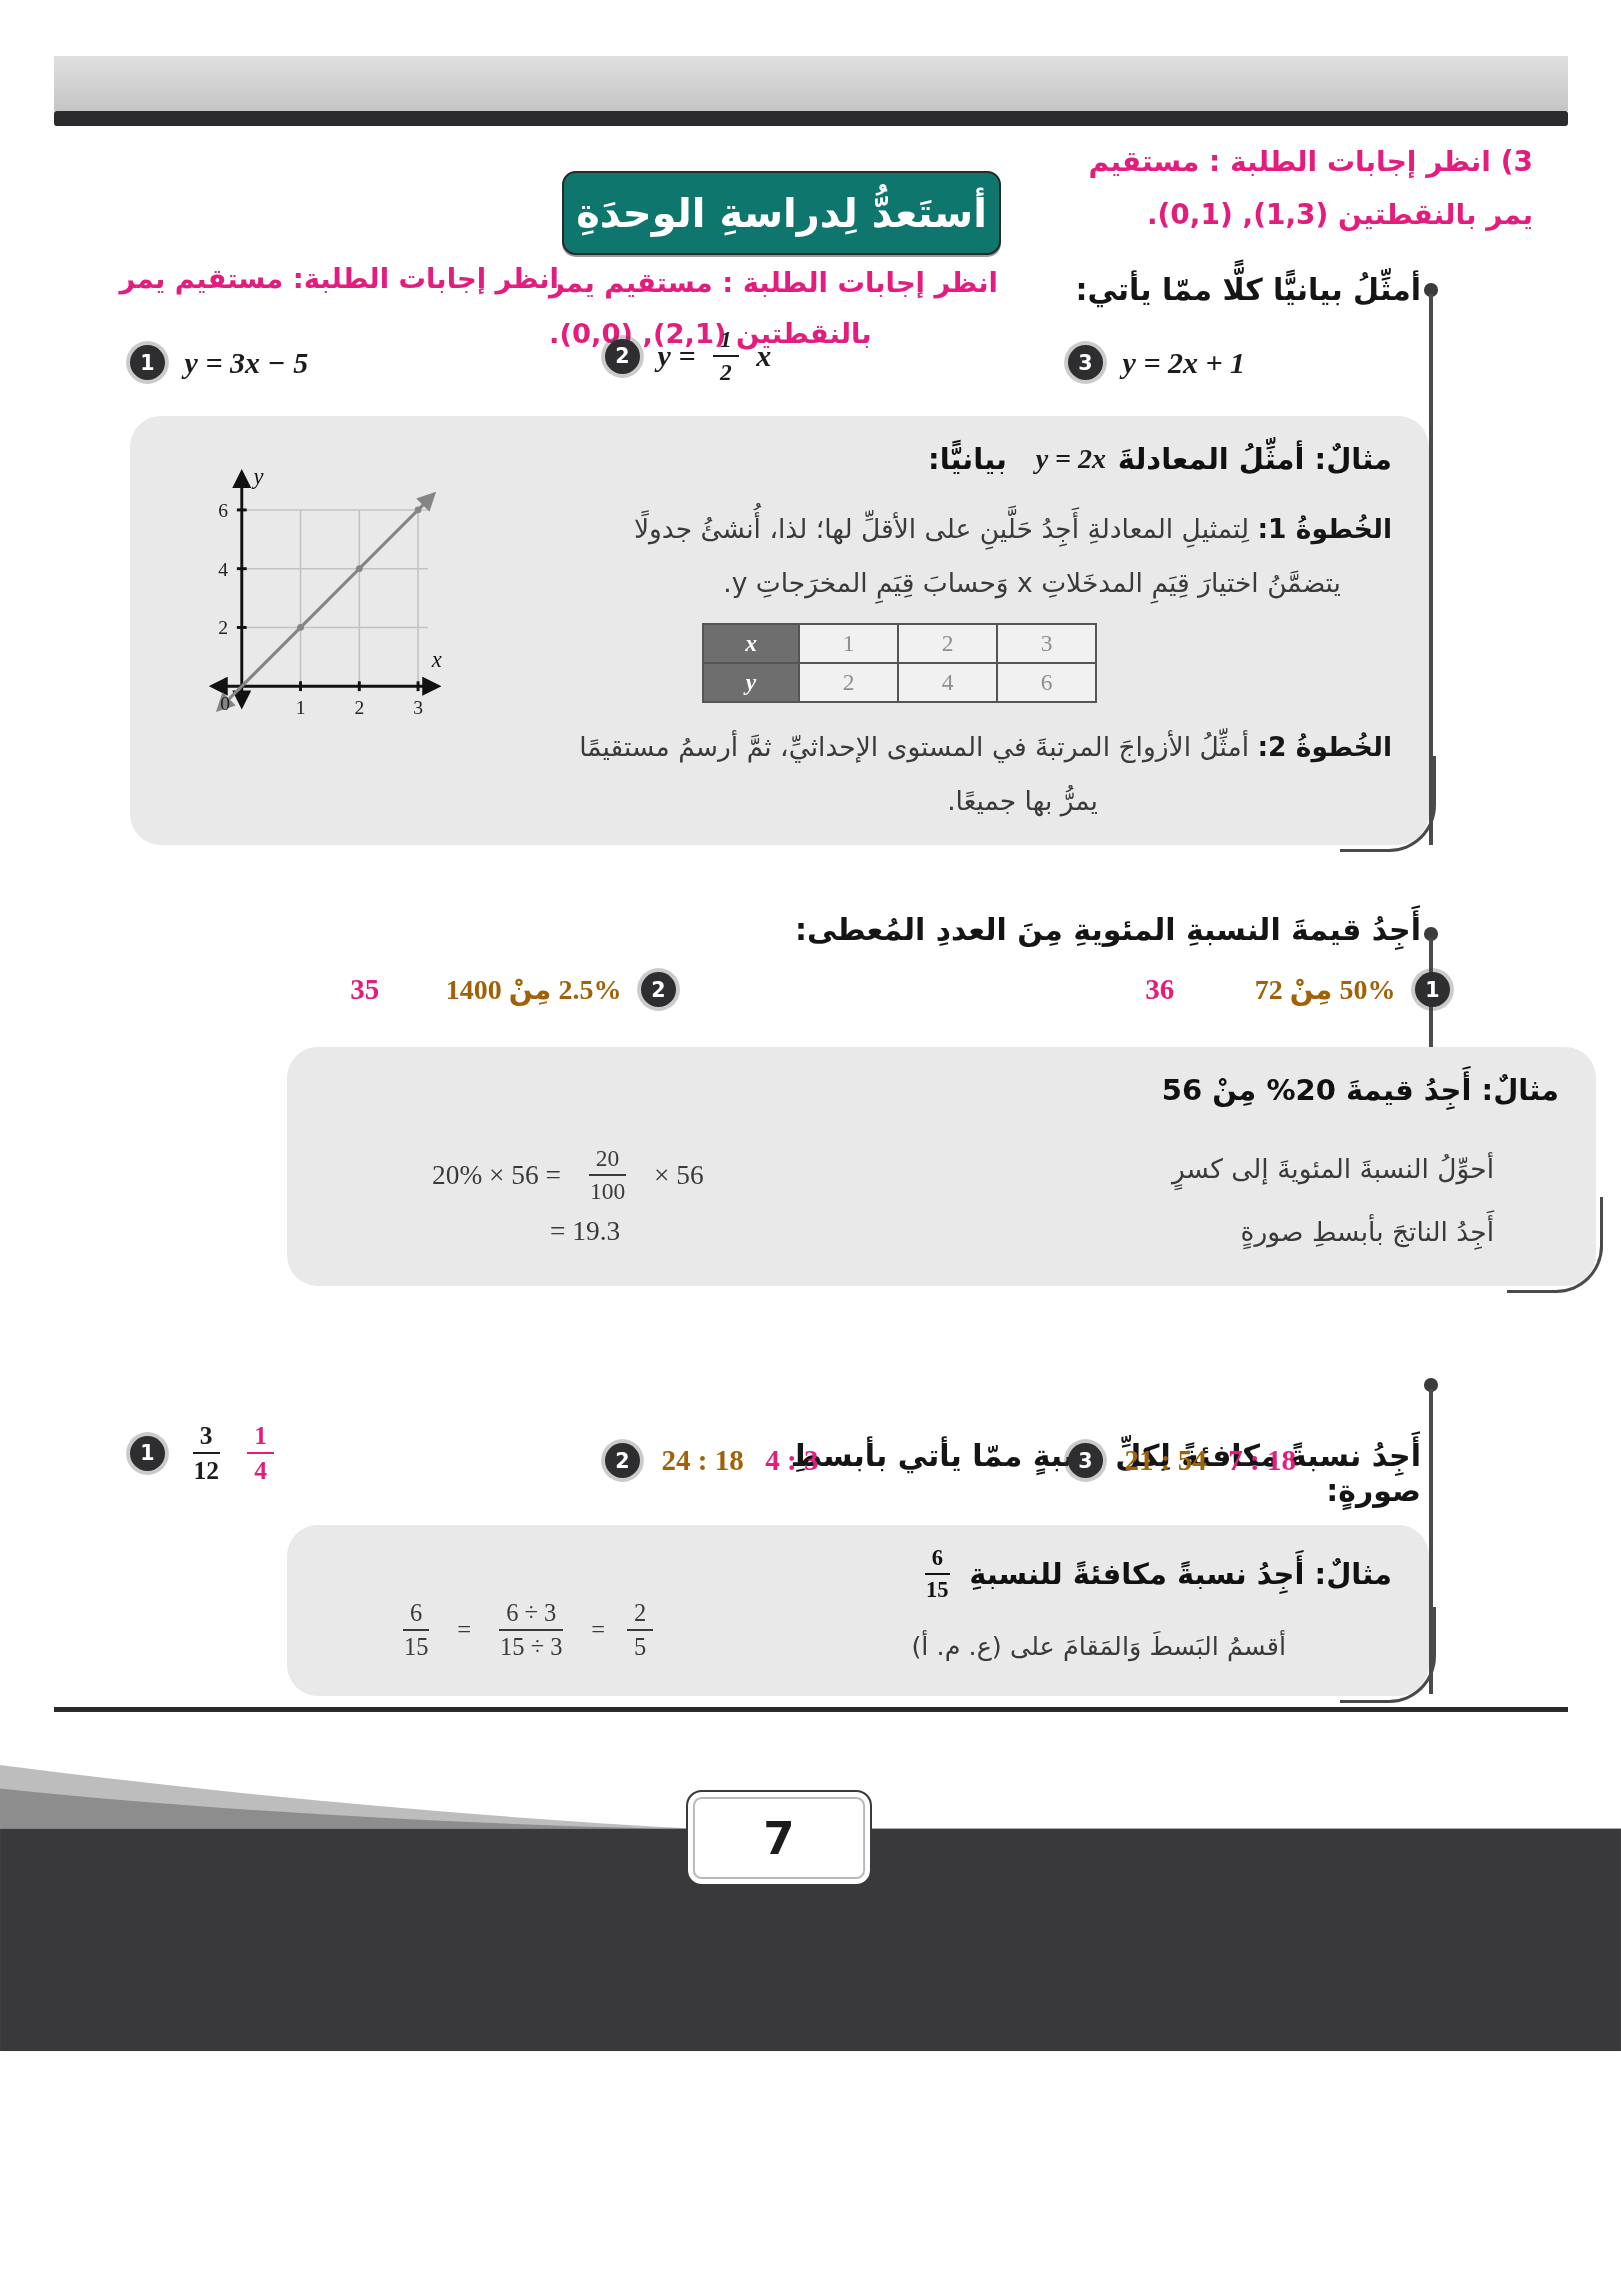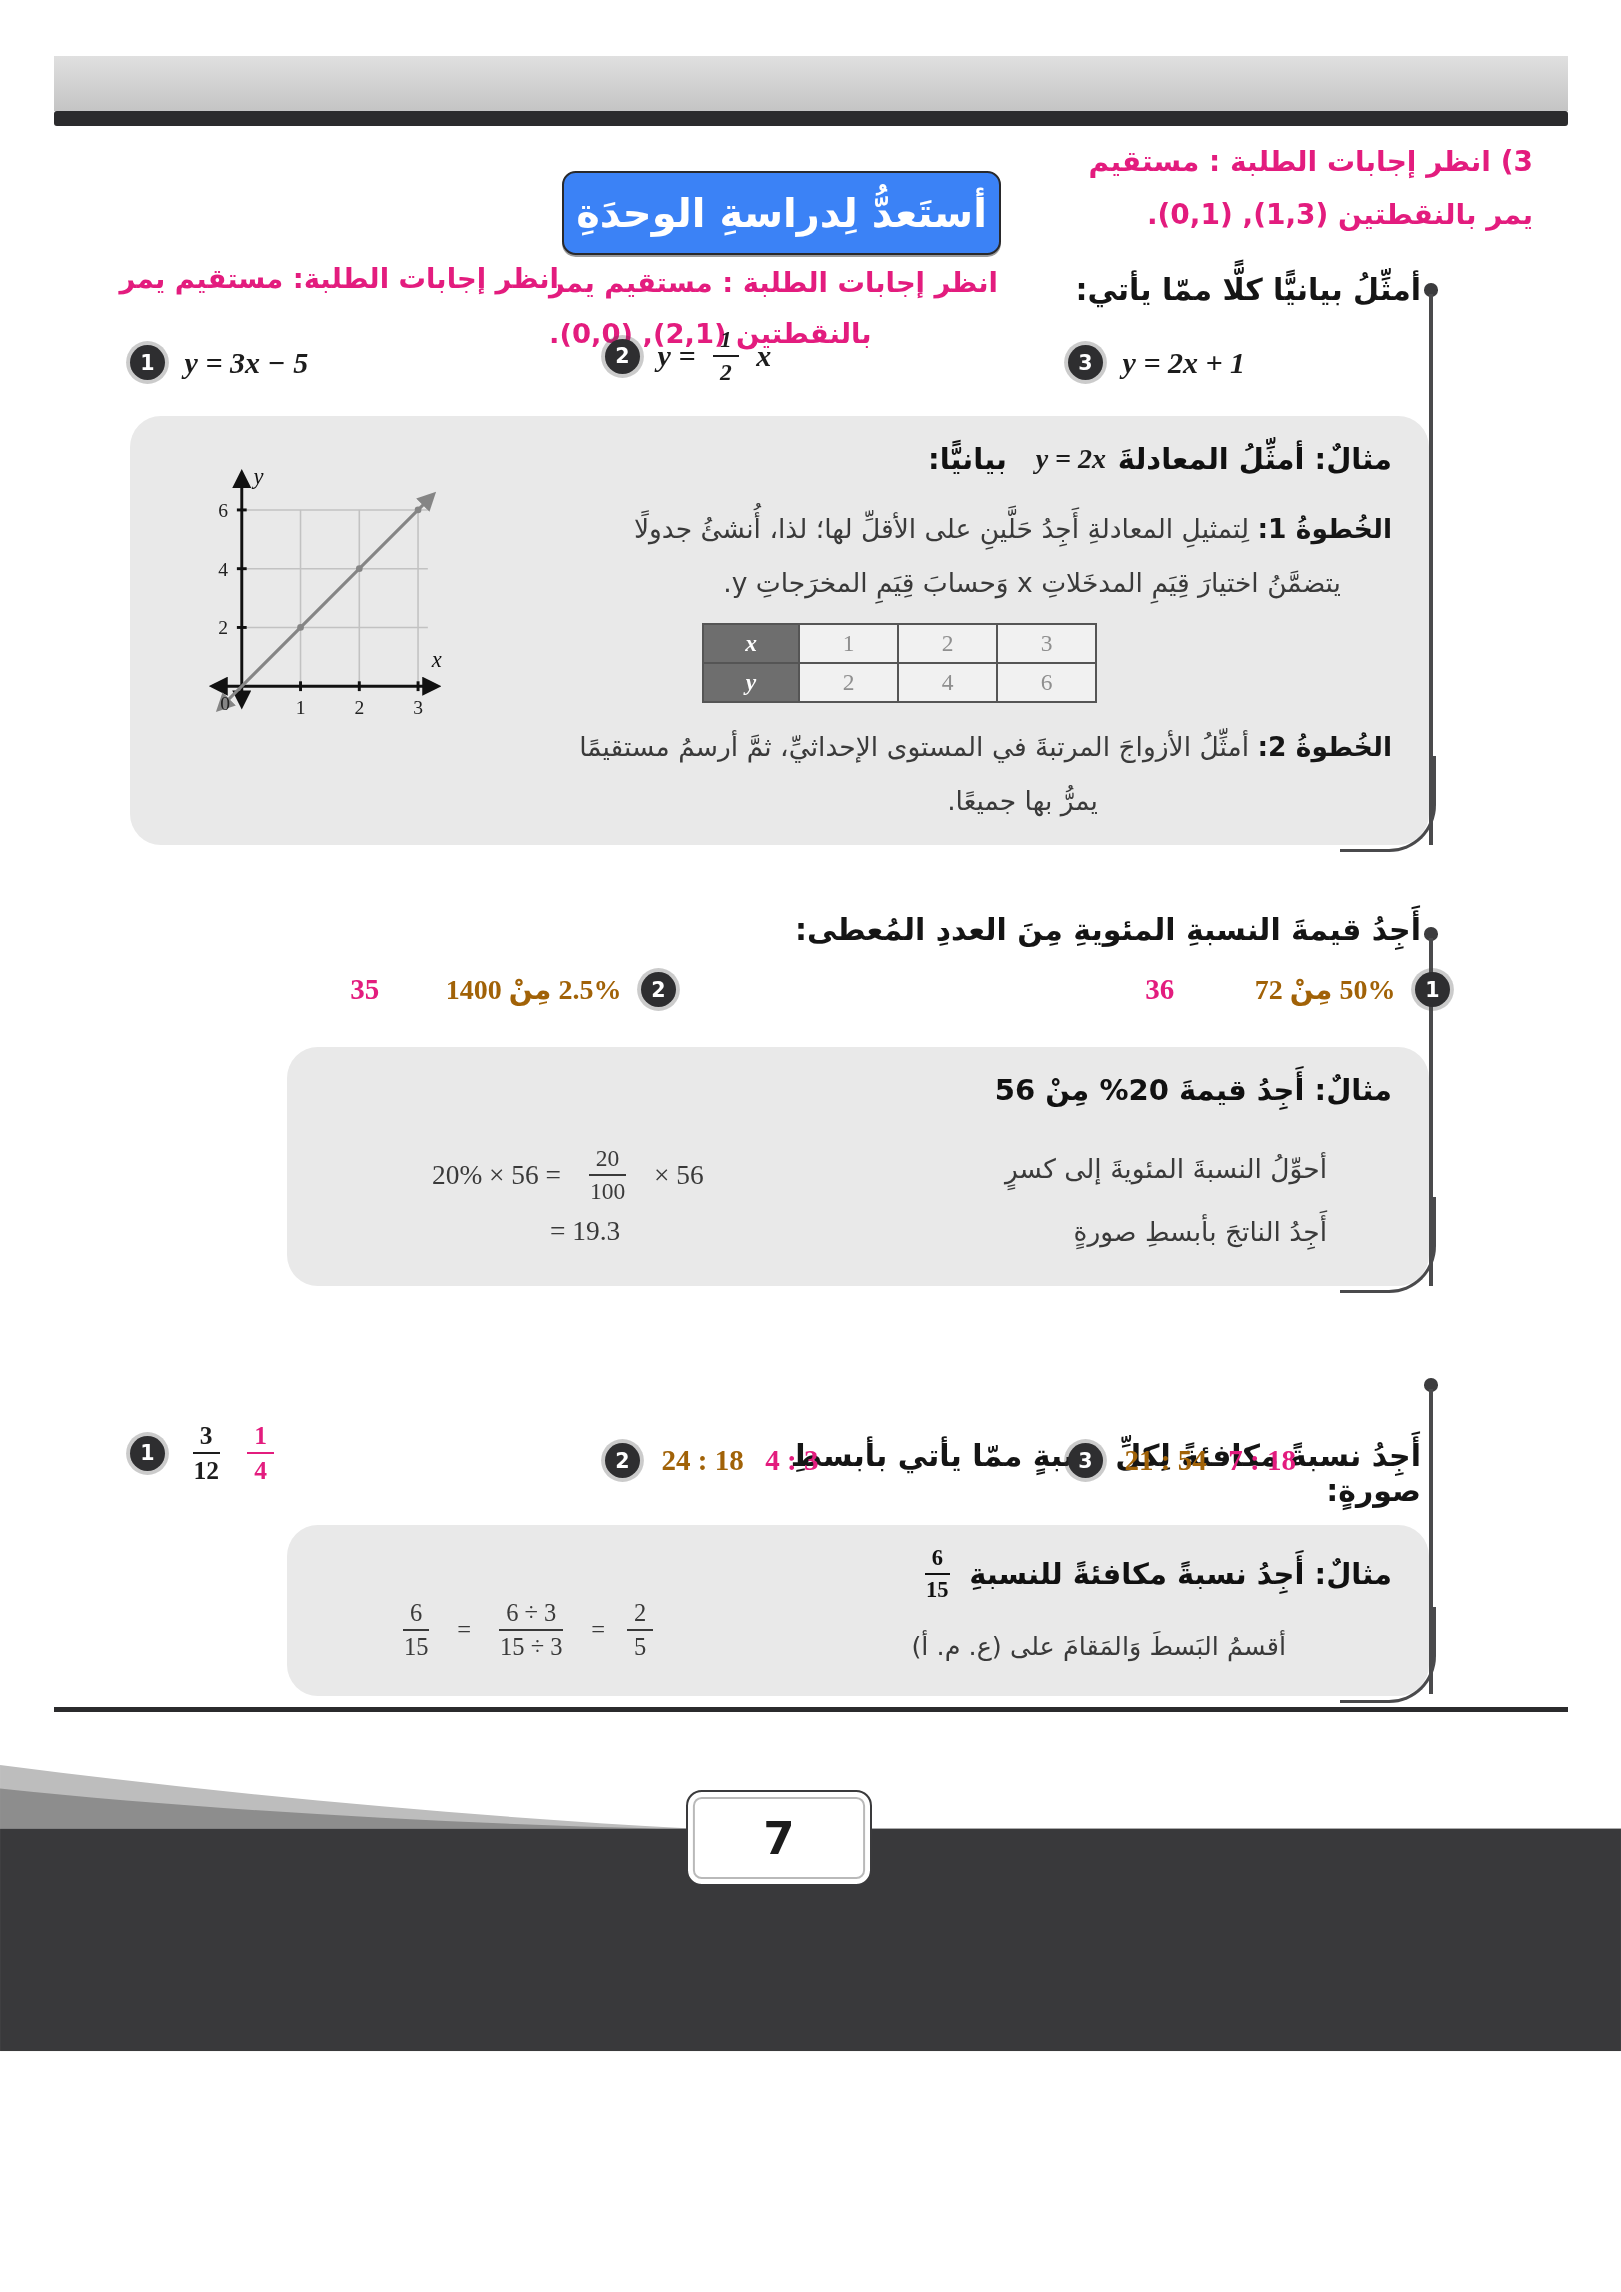--- a/index.html
+++ b/index.html
@@ -11,21 +11,21 @@
 
   
   .topbar{left:54px;top:56px;width:1514px;height:55px;
           background:linear-gradient(#e0e0e0,#c4c4c4);}
   .topbar-dark{left:54px;top:111px;width:1514px;height:14.7px;background:#2b2b2d;border-radius:2.9px;}
 
   
   .annot{font-weight:bold;font-size:28px;line-height:53px;color:#e31c7e;}
 
   
-  .badge-title{left:562px;top:171px;width:435px;height:80px;background:#3b82f6;border:2.9px solid #29292b;
+  .badge-title{left:562px;top:171px;width:435px;height:80px;background:#0f766e;border:2.9px solid #29292b;
                border-radius:13.7px;color:#fff;display:flex;align-items:center;justify-content:center;
                font-size:40px;font-weight:bold;box-shadow:0 2px 0 #9a9a9a;}
 
   
   .sec-head{font-size:30px;font-weight:bold;color:#151515;text-align:right;}
   .sec-bullet{width:13.7px;height:13.7px;border-radius:50%;background:#3c3c3e;}
   .sec-rule{width:3.9px;background:#4a4a4c;}
 
   
   .nbadge{width:35px;height:35px;border-radius:50%;background:#2e2e30;color:#fff;
@@ -212,21 +212,21 @@
     <span class="nbadge">1</span>
     <span class="numtext rtl" style="font-size:28px;">50% مِنْ 72</span>
     <span class="numtext ans" style="margin-right:61px;">36</span>
   </div>
   <div class="abs rtl" style="right:945px;top:972px;display:flex;align-items:center;gap:19.6px;">
     <span class="nbadge">2</span>
     <span class="numtext rtl" style="font-size:28px;">2.5% مِنْ 1400</span>
     <span class="numtext ans" style="margin-right:47px;">35</span>
   </div>
 
-  <div class="abs exbox" style="left:287px;top:1047px;width:1142px;height:239px;">
+  <div class="abs exbox" style="left:287px;top:1047px;width:1309px;height:239px;">
     <div class="tail"></div>
     <div class="abs rtl ex-title" style="right:37px;top:25.5px;">مثالٌ: أَجِدُ قيمةَ 20% مِنْ 56</div>
     <div class="abs rtl ex-text" style="right:102px;top:90px;line-height:63px;">
       <div>أحوِّلُ النسبةَ المئويةَ إلى كسرٍ</div>
       <div>أَجِدُ الناتجَ بأبسطِ صورةٍ</div>
     </div>
     <div class="abs ltr mathline" style="left:145px;top:100px;">
       <span>20% × 56 =</span>
       <span class="frac" style="font-size:23.5px;font-weight:400;">
         <span class="fnum">20</span>

